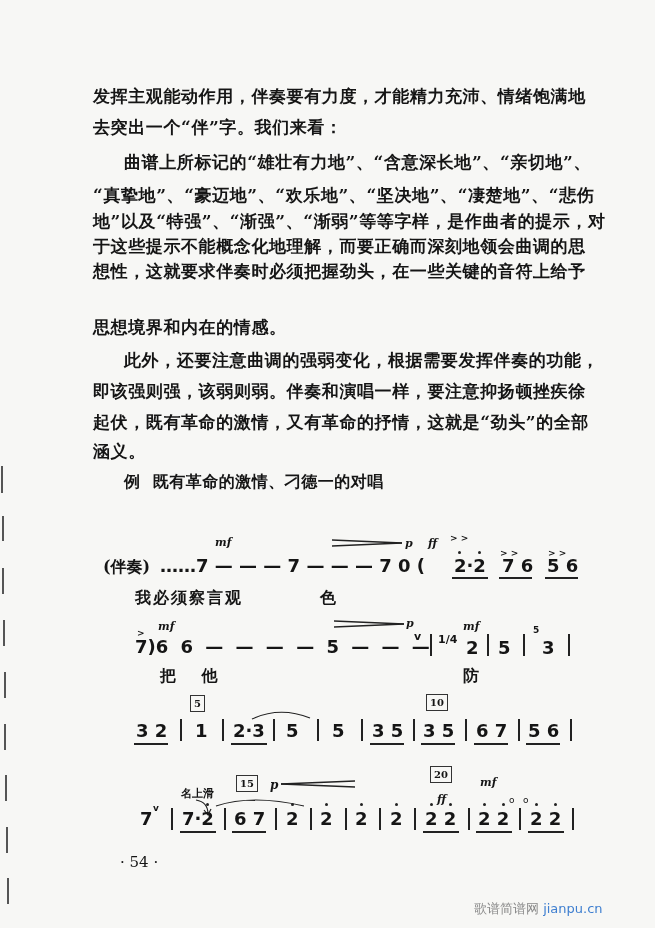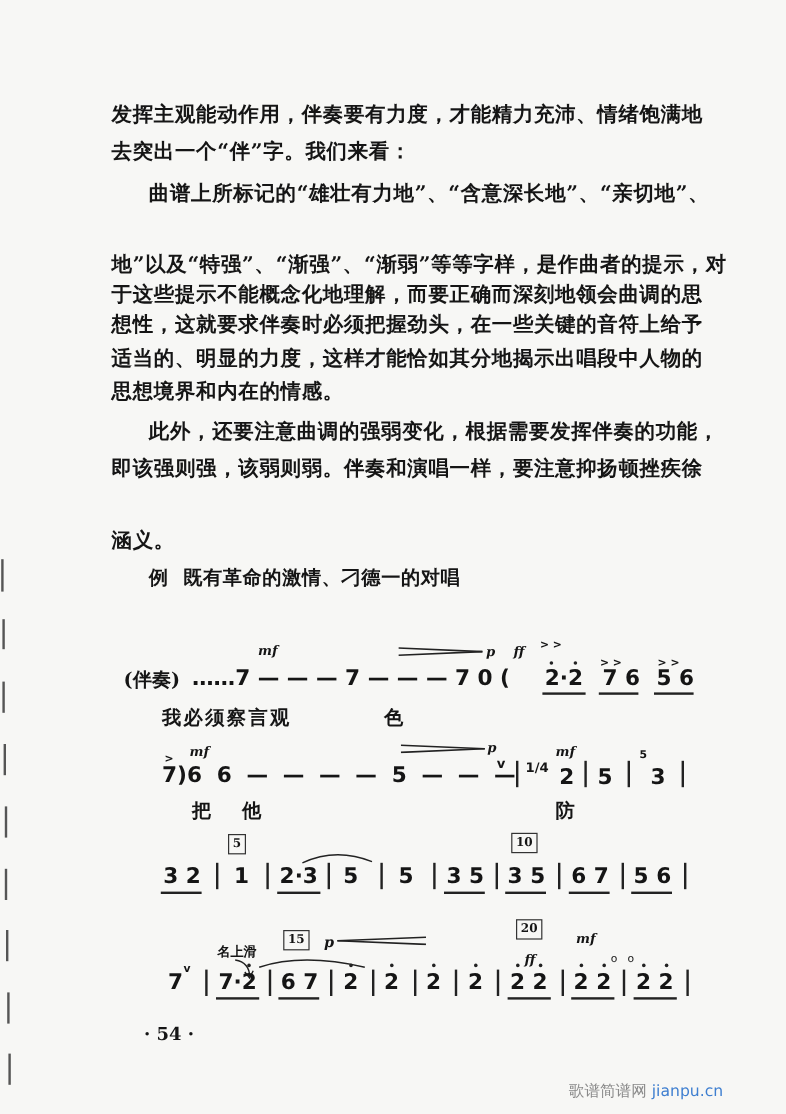--- a/index.html
+++ b/index.html
@@ -19,43 +19,44 @@
   .example-title { position: absolute; left: 124px; font-size: 16px; font-weight: bold; white-space: nowrap; letter-spacing: 0.5px; }
   .jp { position: absolute; font-family: "DejaVu Sans", "Liberation Sans", sans-serif; font-weight: bold; font-size: 18px; white-space: nowrap; }
   .lyric { position: absolute; font-size: 16px; font-weight: bold; white-space: nowrap; letter-spacing: 2px; }
   .dyn { position: absolute; font-family: "DejaVu Serif", serif; font-style: italic; font-weight: bold; font-size: 11px; }
   .bar { position: absolute; width: 1.5px; background: #222; height: 22px; }
   .ul { position: absolute; height: 1.5px; background: #222; }
   .dot { position: absolute; width: 3px; height: 3px; border-radius: 50%; background: #222; }
   .box { position: absolute; border: 1.3px solid #333; font-size: 10px; font-weight: bold; padding: 0 3px; line-height: 15px; font-family: "DejaVu Serif", serif; }
   .hairpin { position: absolute; }
   .margin-mark { position: absolute; width: 2px; background: #555; }
-  .pagenum { position: absolute; left: 120px; top: 853px; font-size: 15px; font-weight: bold; }
+  .pagenum { position: absolute; left: 120px; top: 853px; font-size: 15px; font-weight: normal; }
   .watermark { position: absolute; left: 474px; top: 900px; font-size: 13px; color: #8a8a8a; font-family: "DejaVu Sans", sans-serif; }
   .watermark .domain { color: #3f7fd0; }
   .accent { position: absolute; font-size: 9px; font-weight: bold; font-family: "DejaVu Sans", sans-serif; }
   .small { position: absolute; font-size: 11px; font-family: "DejaVu Sans", sans-serif; font-weight: bold; }
 </style>
 </head>
 <body>
 
 <div class="page">
 
   <div class="para-line" style="top:86px">发挥主观能动作用，伴奏要有力度，才能精力充沛、情绪饱满地</div>
   <div class="para-line" style="top:117px">去突出一个“伴”字。我们来看：</div>
 
   <div class="para-line indent" style="top:152px">曲谱上所标记的“雄壮有力地”、“含意深长地”、“亲切地”、</div>
+  <div class="para-line" style="top:185px">“真挚地”、“豪迈地”、“欢乐地”、“坚决地”、“凄楚地”、“悲伤</div>
   <div class="para-line" style="top:211px">地”以及“特强”、“渐强”、“渐弱”等等字样，是作曲者的提示，对</div>
   <div class="para-line" style="top:236px">于这些提示不能概念化地理解，而要正确而深刻地领会曲调的思</div>
   <div class="para-line" style="top:261px">想性，这就要求伴奏时必须把握劲头，在一些关键的音符上给予</div>
-  <div class="para-line" style="top:289px">适当的、明显的力度，这样才能恰如其分地揭示出唱段中人物的</div>
   <div class="para-line" style="top:317px">思想境界和内在的情感。</div>
 
   <div class="para-line indent" style="top:350px">此外，还要注意曲调的强弱变化，根据需要发挥伴奏的功能，</div>
   <div class="para-line" style="top:381px">即该强则强，该弱则弱。伴奏和演唱一样，要注意抑扬顿挫疾徐</div>
+  <div class="para-line" style="top:412px">起伏，既有革命的激情，又有革命的抒情，这就是“劲头”的全部</div>
   <div class="para-line" style="top:441px">涵义。</div>
 
   <div class="example-title" style="top:472px">
     <span>例</span>&nbsp;&nbsp;<span>既有革命的激情、刁德一的对唱</span>
   </div>
 
   <div>
     <span class="dyn" style="left:215px;top:536px">mf</span>
     <svg class="hairpin" style="left:332px;top:539px" width="72" height="8">
       <line x1="0" y1="1" x2="70" y2="4" stroke="#222" stroke-width="1.3"></line>

